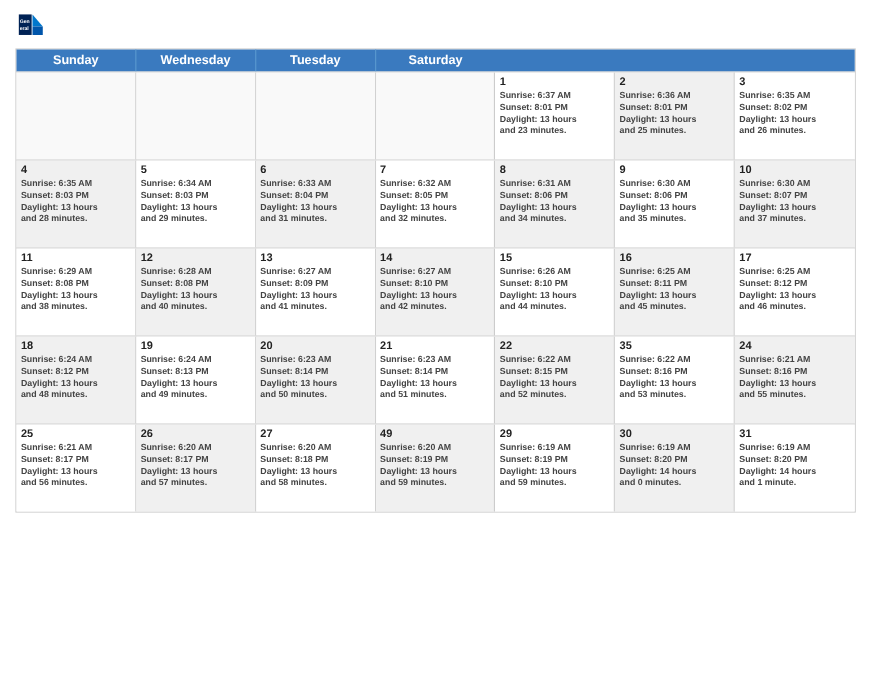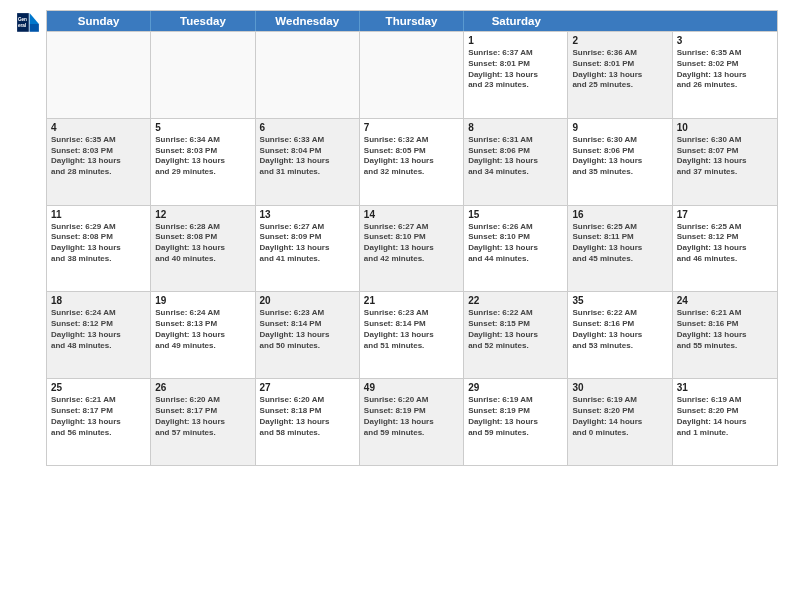--- a/index.html
+++ b/index.html
@@ -8,20 +8,21 @@
       background: #fff;
       width: 792px;
       height: 612px;
       overflow: hidden;
     }
     .page {
       width: 792px;
       height: 476px;
       padding: 10px 14px 10px 14px;
       display: flex;
+      flex-direction: column;
     }
     .header {
       display: flex;
       justify-content: space-between;
       align-items: flex-start;
       margin-bottom: 6px;
     }
     .logo {
       display: flex;
       align-items: center;
@@ -126,23 +127,22 @@
     </div>
     <div class="title-block">
       <div class="main-title"></div>
       <div class="subtitle"></div>
     </div>
   </div>
 
   <div class="calendar">
     <div class="cal-header-row" id="cal-header">
         <div class="cal-header-cell">Sunday</div>
+        <div class="cal-header-cell">Wednesday</div>
         <div class="cal-header-cell">Tuesday</div>
-        <div class="cal-header-cell">Wednesday</div>
-        <div class="cal-header-cell">Thursday</div>
         <div class="cal-header-cell">Saturday</div>
       </div>
     <div class="cal-body" id="cal-body">
         <div class="cal-week">
           <div class="cal-cell empty"></div>
           <div class="cal-cell empty"></div>
           <div class="cal-cell empty"></div>
           <div class="cal-cell empty"></div>
           <div class="cal-cell">
             <div class="day-num">1</div>

